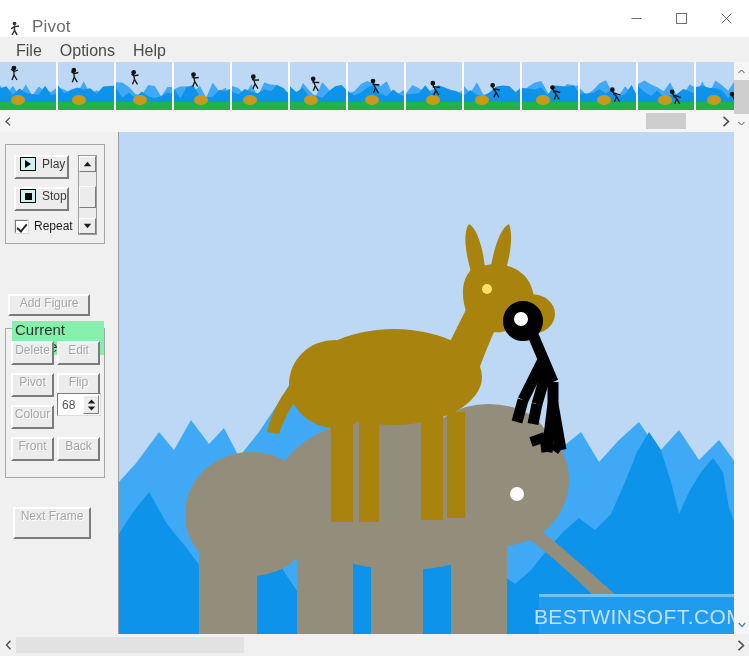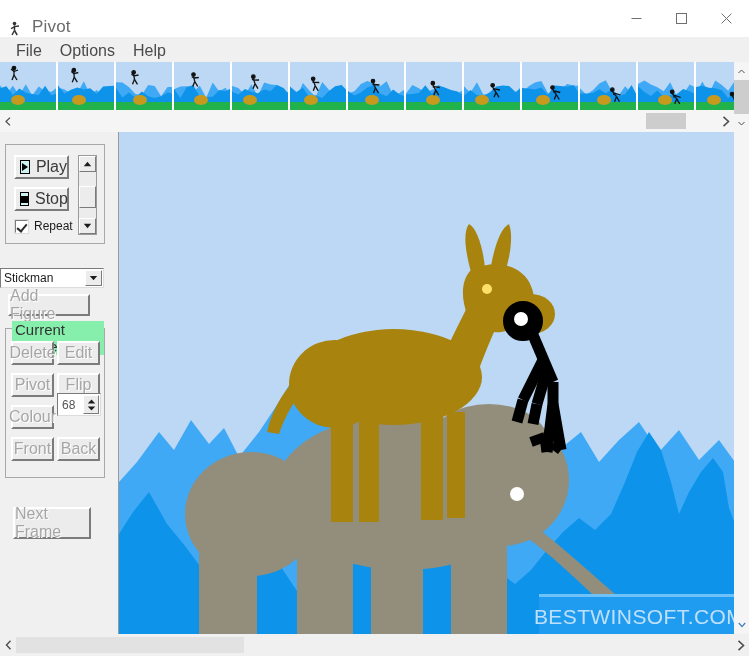--- a/index.html
+++ b/index.html
@@ -127,22 +127,22 @@
     background: #86efac; padding: 0 3px;
     font-size: 15px; color: #333;
   }
 
   .w95btn {
     background: #ececec;
     border-top: 2px solid #ffffff;
     border-left: 2px solid #ffffff;
     border-right: 2px solid #7b7b7b;
     border-bottom: 2px solid #7b7b7b;
-    font-size: 16px; color: #3a3a3a;
-    display: flex; align-items: center; justify-content: center;
+    font-size: 12px; color: #3a3a3a;
+    display: flex; justify-content: center;
     font-family: "Liberation Sans", sans-serif;
     position: absolute;
     user-select: none;
   }
   .w95btn.disabled { color: #a6a6a6; text-shadow: 1px 1px 0 #ffffff; }
 
   .pbtn-icon {
     width: 16px; height: 14px;
     background: #ccf2f2;
     border: 1px solid #000;
@@ -632,28 +632,20 @@
         </div>
         <div class="speed-thumb"></div>
         <div class="speed-arrow" style="position:absolute; left:0; bottom:0;">
           <svg width="9" height="6" viewBox="0 0 9 6">
               <path d="M4.5 5.2 L0.8 0.8 L8.2 0.8 Z" fill="#1c1c1c"></path>
             </svg>
         </div>
       </div>
     </div>
 
-    <div class="combo" style="left:0px; top:136px; width:104px; height:20px;">
-      <span>Stickman</span>
-      <span class="combo-arrow">
-        <svg width="9" height="6" viewBox="0 0 9 6">
-            <path d="M0.8 1 L8.2 1 L4.5 5.2 Z" fill="#1c1c1c"></path>
-          </svg>
-      </span>
-    </div>
 
     <div class="w95btn disabled" style="left:8px; top:162px; width:82px; height:22px;">
       <span>Add Figure</span>
     </div>
 
     <div class="group" style="left:5px; top:196px; width:100px; height:150px;">
       <span class="group-legend">Current Figure</span>
 
       <div class="w95btn disabled" style="left:5px; top:12px; width:43px; height:24px;">
         <span>Delete</span>

